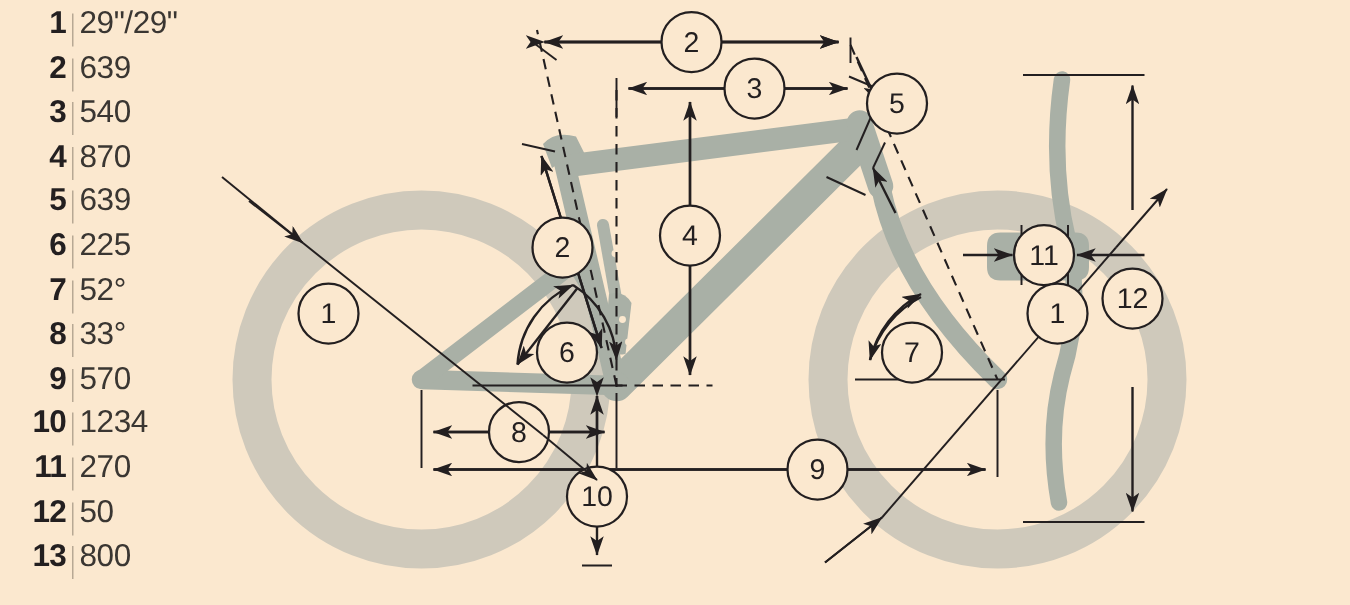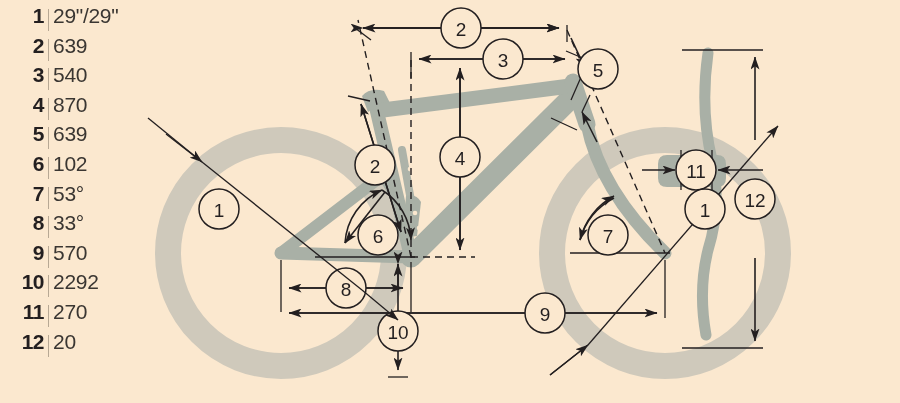--- a/index.html
+++ b/index.html
@@ -87,63 +87,70 @@
       <span class="leg-sep">
           <i></i>
         </span>
       <span class="leg-val">639</span>
     </div>
     <div class="leg-row">
       <span class="leg-num">6</span>
       <span class="leg-sep">
           <i></i>
         </span>
-      <span class="leg-val">102</span>
+      <span class="leg-val">225</span>
     </div>
     <div class="leg-row">
       <span class="leg-num">7</span>
       <span class="leg-sep">
           <i></i>
         </span>
-      <span class="leg-val">53°</span>
+      <span class="leg-val">52°</span>
     </div>
     <div class="leg-row">
       <span class="leg-num">8</span>
       <span class="leg-sep">
           <i></i>
         </span>
       <span class="leg-val">33°</span>
     </div>
     <div class="leg-row">
       <span class="leg-num">9</span>
       <span class="leg-sep">
           <i></i>
         </span>
       <span class="leg-val">570</span>
     </div>
     <div class="leg-row">
       <span class="leg-num">10</span>
       <span class="leg-sep">
           <i></i>
         </span>
-      <span class="leg-val">2292</span>
+      <span class="leg-val">1234</span>
     </div>
     <div class="leg-row">
       <span class="leg-num">11</span>
       <span class="leg-sep">
           <i></i>
         </span>
       <span class="leg-val">270</span>
     </div>
     <div class="leg-row">
       <span class="leg-num">12</span>
       <span class="leg-sep">
           <i></i>
         </span>
-      <span class="leg-val">20</span>
+      <span class="leg-val">50</span>
+    </div>
+    <div class="leg-row">
+      <span class="leg-num">13</span>
+      <span class="leg-sep">
+          <i></i>
+        </span>
+      <span class="leg-val">800</span>
     </div>
   </div>
 
   <div id="diagram">
   <svg width="770" height="403" viewBox="0 0 770 403" xmlns="http://www.w3.org/2000/svg">
     <defs>
       <marker id="ah" markerWidth="13" markerHeight="9" refX="12.5" refY="4.5" orient="auto" markerUnits="userSpaceOnUse">
         <path d="M0,0 L13,4.5 L0,9 L3.2,4.5 Z" fill="#231f20"></path>
       </marker>
       <marker id="ah2" markerWidth="13" markerHeight="9" refX="12.5" refY="4.5" orient="auto" markerUnits="userSpaceOnUse">

